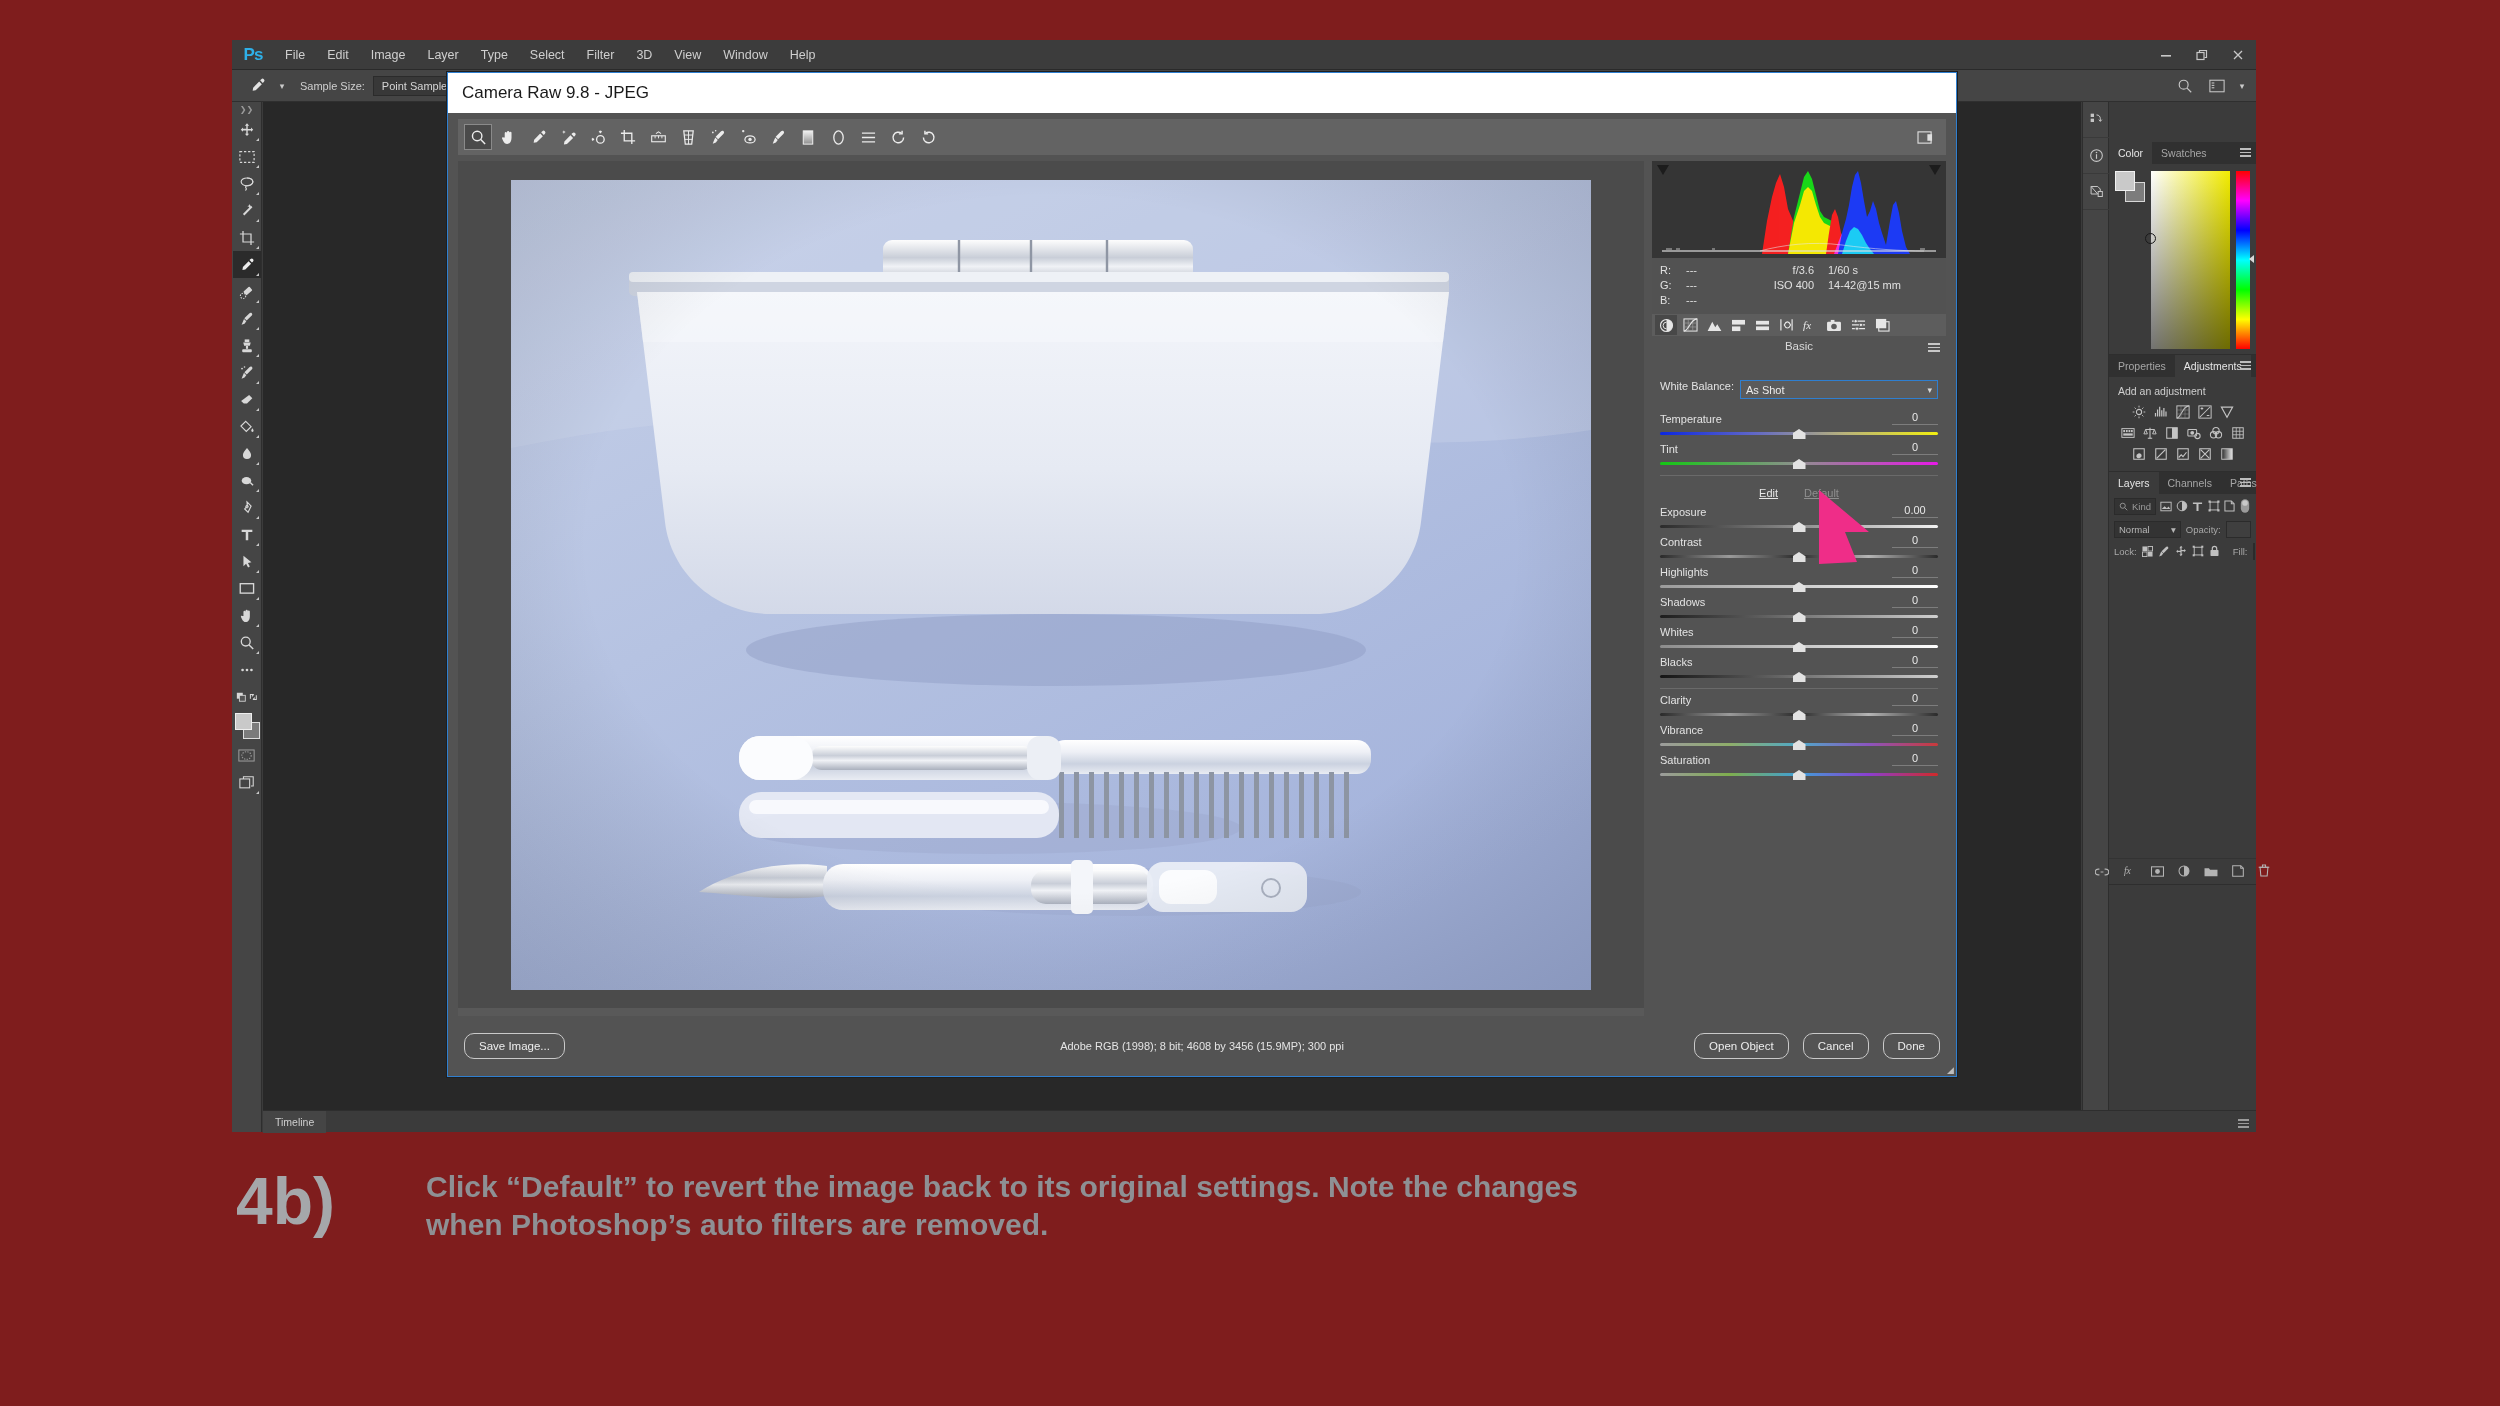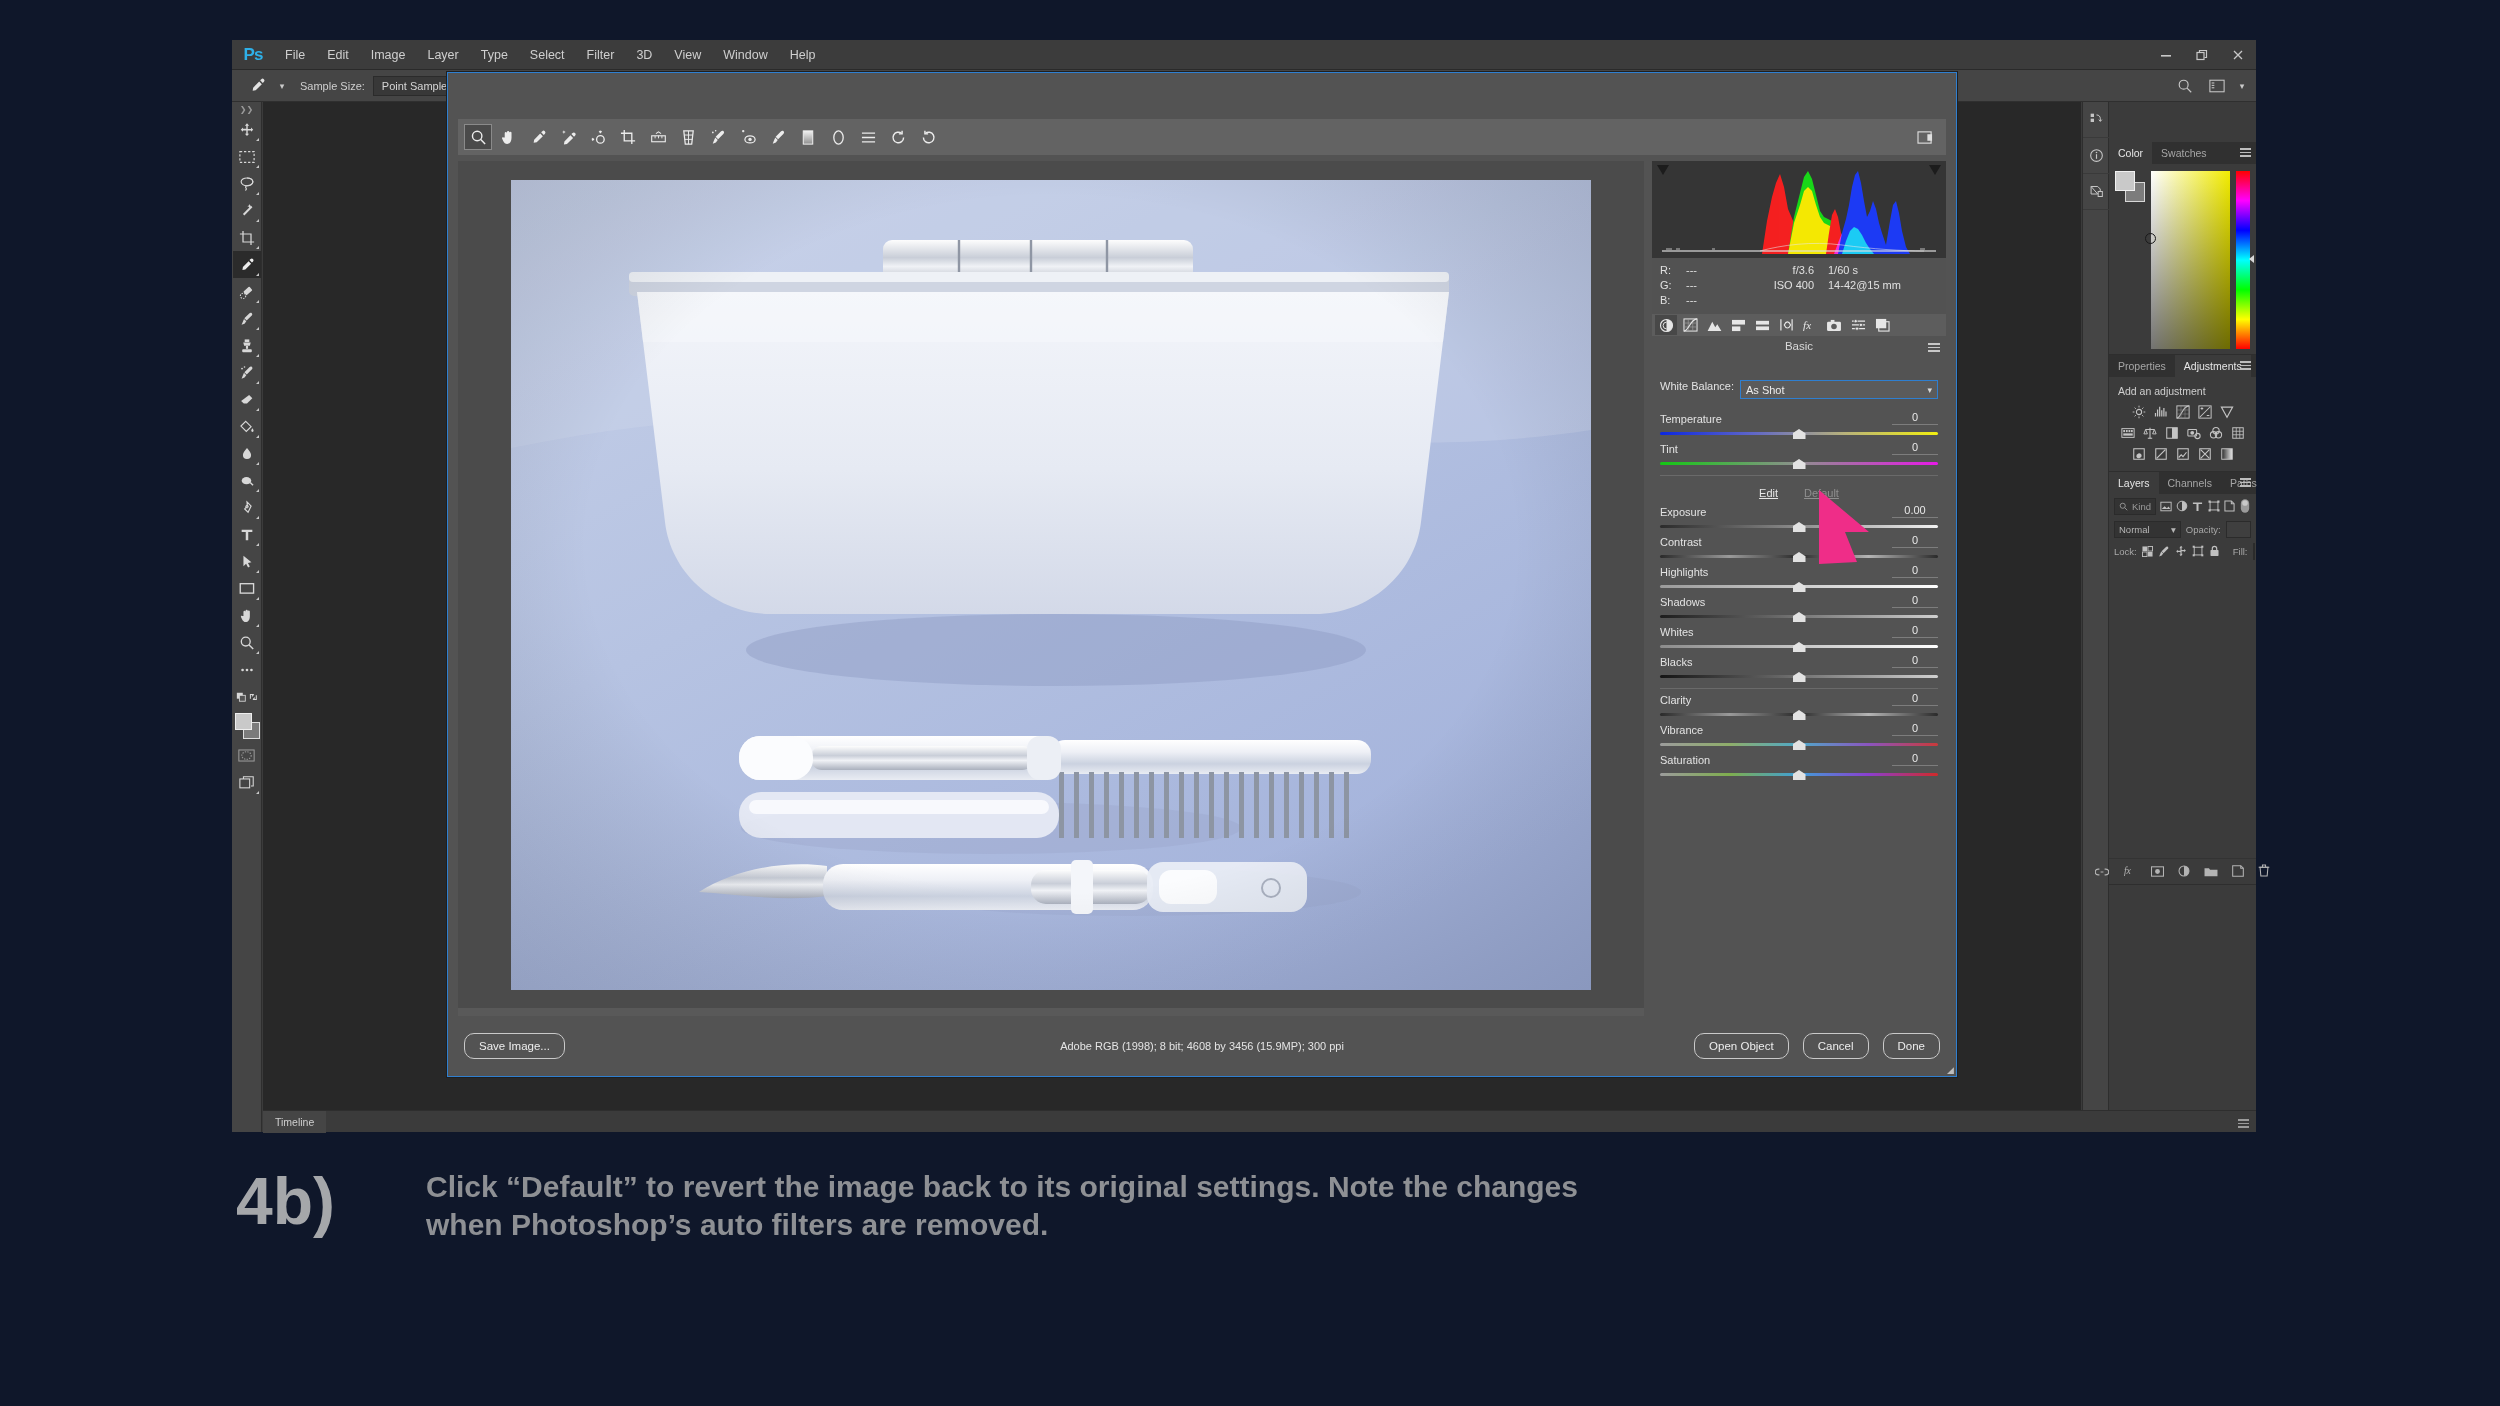--- a/index.html
+++ b/index.html
@@ -1,18 +1,18 @@
 <!DOCTYPE html>
 <html><head>
 <meta charset="utf-8">
 <style>
   * { box-sizing: border-box; margin:0; padding:0; }
   html,body { width:2500px; height:1406px; background:#ffffff; font-family:"Liberation Sans", sans-serif; overflow:hidden; }
 
-  #root { position:relative; width:2500px; height:1406px; background:#0f172a; }
+  #root { position:relative; width:2500px; height:1406px; background:#7f1d1d; }
 
   
   .ps-window { position:absolute; left:232px; top:40px; width:2024px; height:1092px; background:#3b3b3b; }
 
   .ps-titlebar { position:relative; height:30px; background:#3c3c3c; border-bottom:1px solid #2a2a2a; display:flex; align-items:center; }
   .ps-logo { width:42px; height:30px; display:flex; align-items:center; justify-content:center; color:#2eb0e8; font-size:17px; font-weight:bold; letter-spacing:-1px; }
   .menu-bar { display:flex; align-items:center; height:30px; }
   .menu-item { color:#cfcfcf; font-size:12.5px; padding:0 11px; line-height:30px; white-space:nowrap; }
   .win-ctrls { position:absolute; right:0; top:0; height:30px; display:flex; }
   .win-btn { width:36px; height:30px; display:flex; align-items:center; justify-content:center; color:#c8c8c8; font-size:13px; }
@@ -770,20 +770,23 @@
       <div class="status-grip">
           <i></i>
           <i></i>
           <i></i>
         </div>
     </div>
   </div>
 
   <div class="acr">
 
+    <div class="acr-title">
+      <span>Camera Raw 9.8  -  JPEG</span>
+    </div>
 
     <div class="acr-toolbar">
       <div class="acr-tool sel">
         <svg width="17" height="17" viewBox="0 0 18 18">
             <circle cx="7.6" cy="7.4" r="5" fill="none" stroke="#ececec" stroke-width="1.5"></circle>
             <path d="M11.4 11.2L16 15.8" stroke="#ececec" stroke-width="1.6"></path>
           </svg>
       </div>
       <div class="acr-tool">
         <svg width="17" height="17" viewBox="0 0 18 18">

